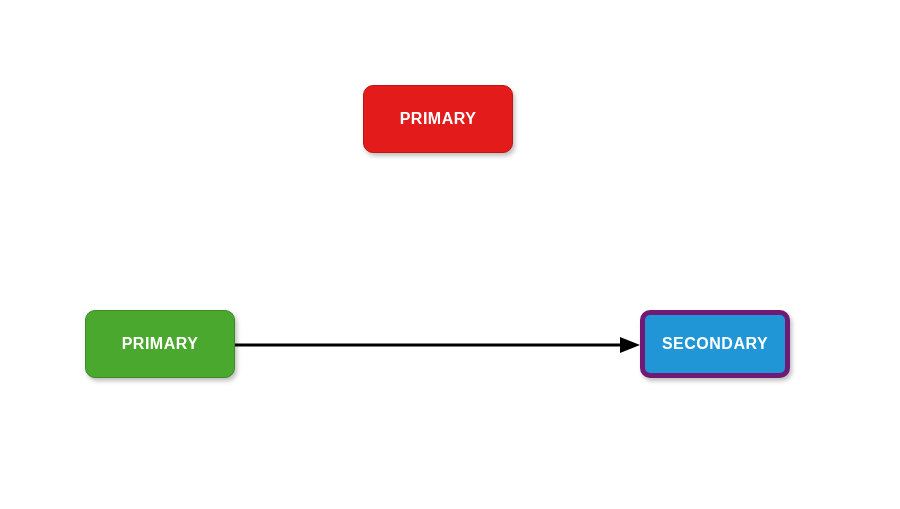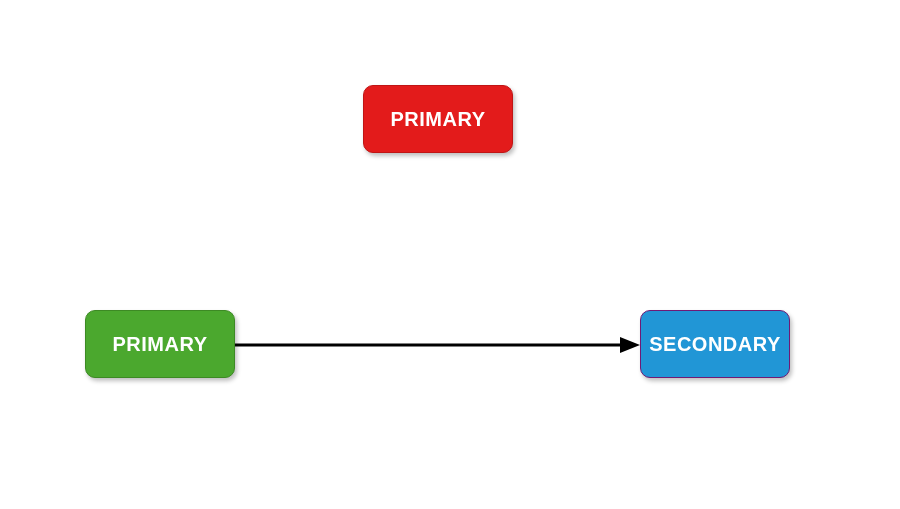--- a/index.html
+++ b/index.html
@@ -17,40 +17,40 @@
     }
     .node {
       position: absolute;
       width: 150px;
       height: 68px;
       border-radius: 10px;
       display: flex;
       align-items: center;
       justify-content: center;
       font-weight: 700;
-      font-size: 20px;
+      font-size: 16px;
       letter-spacing: 0.5px;
       color: #ffffff;
       box-shadow: 2px 3px 4px rgba(0,0,0,0.25);
     }
     .node-red {
       background: #e31b1b;
       border: 1px solid #c01515;
       left: 363px;
       top: 85px;
     }
     .node-green {
       background: #4ba82e;
       border: 1px solid #3d8a24;
       left: 85px;
       top: 310px;
     }
     .node-blue {
       background: #2196d6;
-      border: 1px solid #701a75;
+      border: 5px solid #701a75;
       left: 640px;
       top: 310px;
     }
     .arrow-container {
       position: absolute;
       left: 235px;
       top: 290px;
       width: 405px;
       height: 80px;
     }

